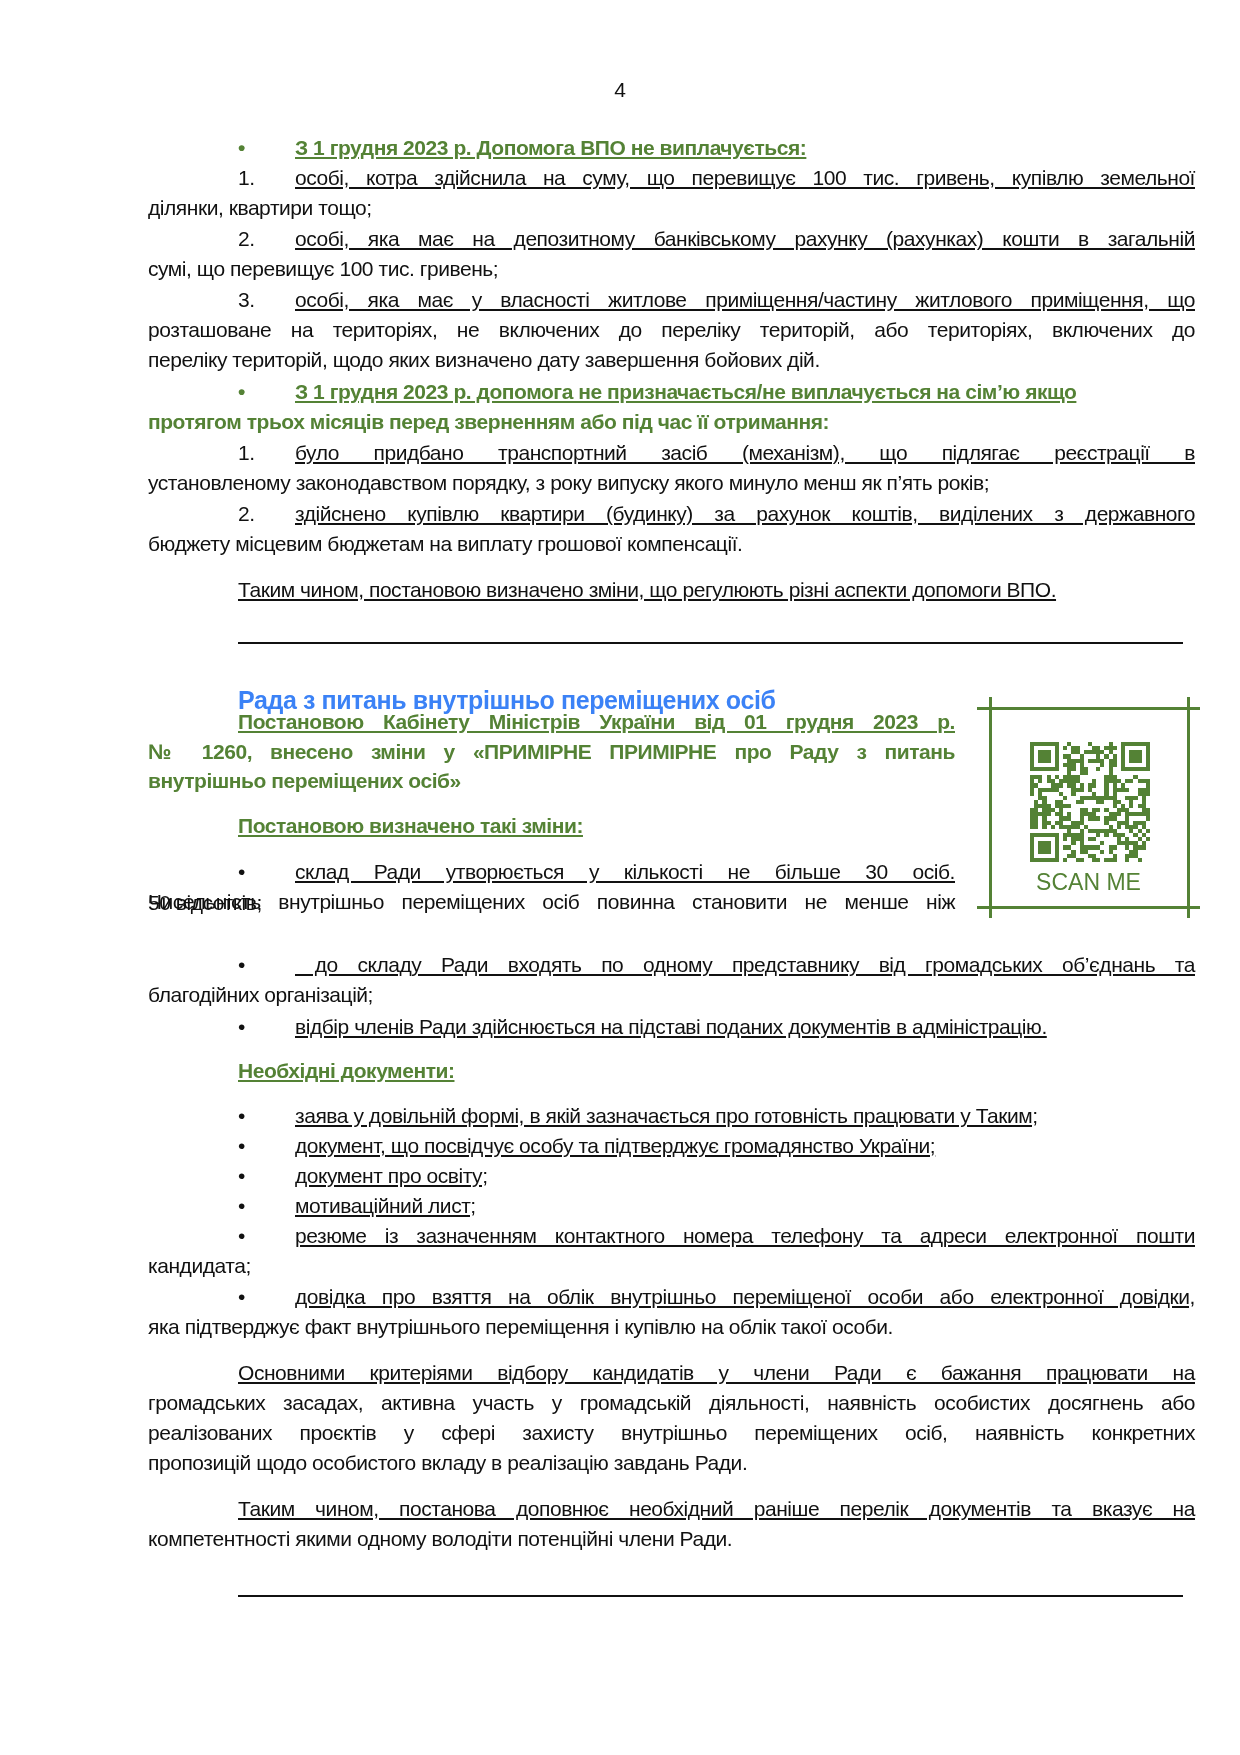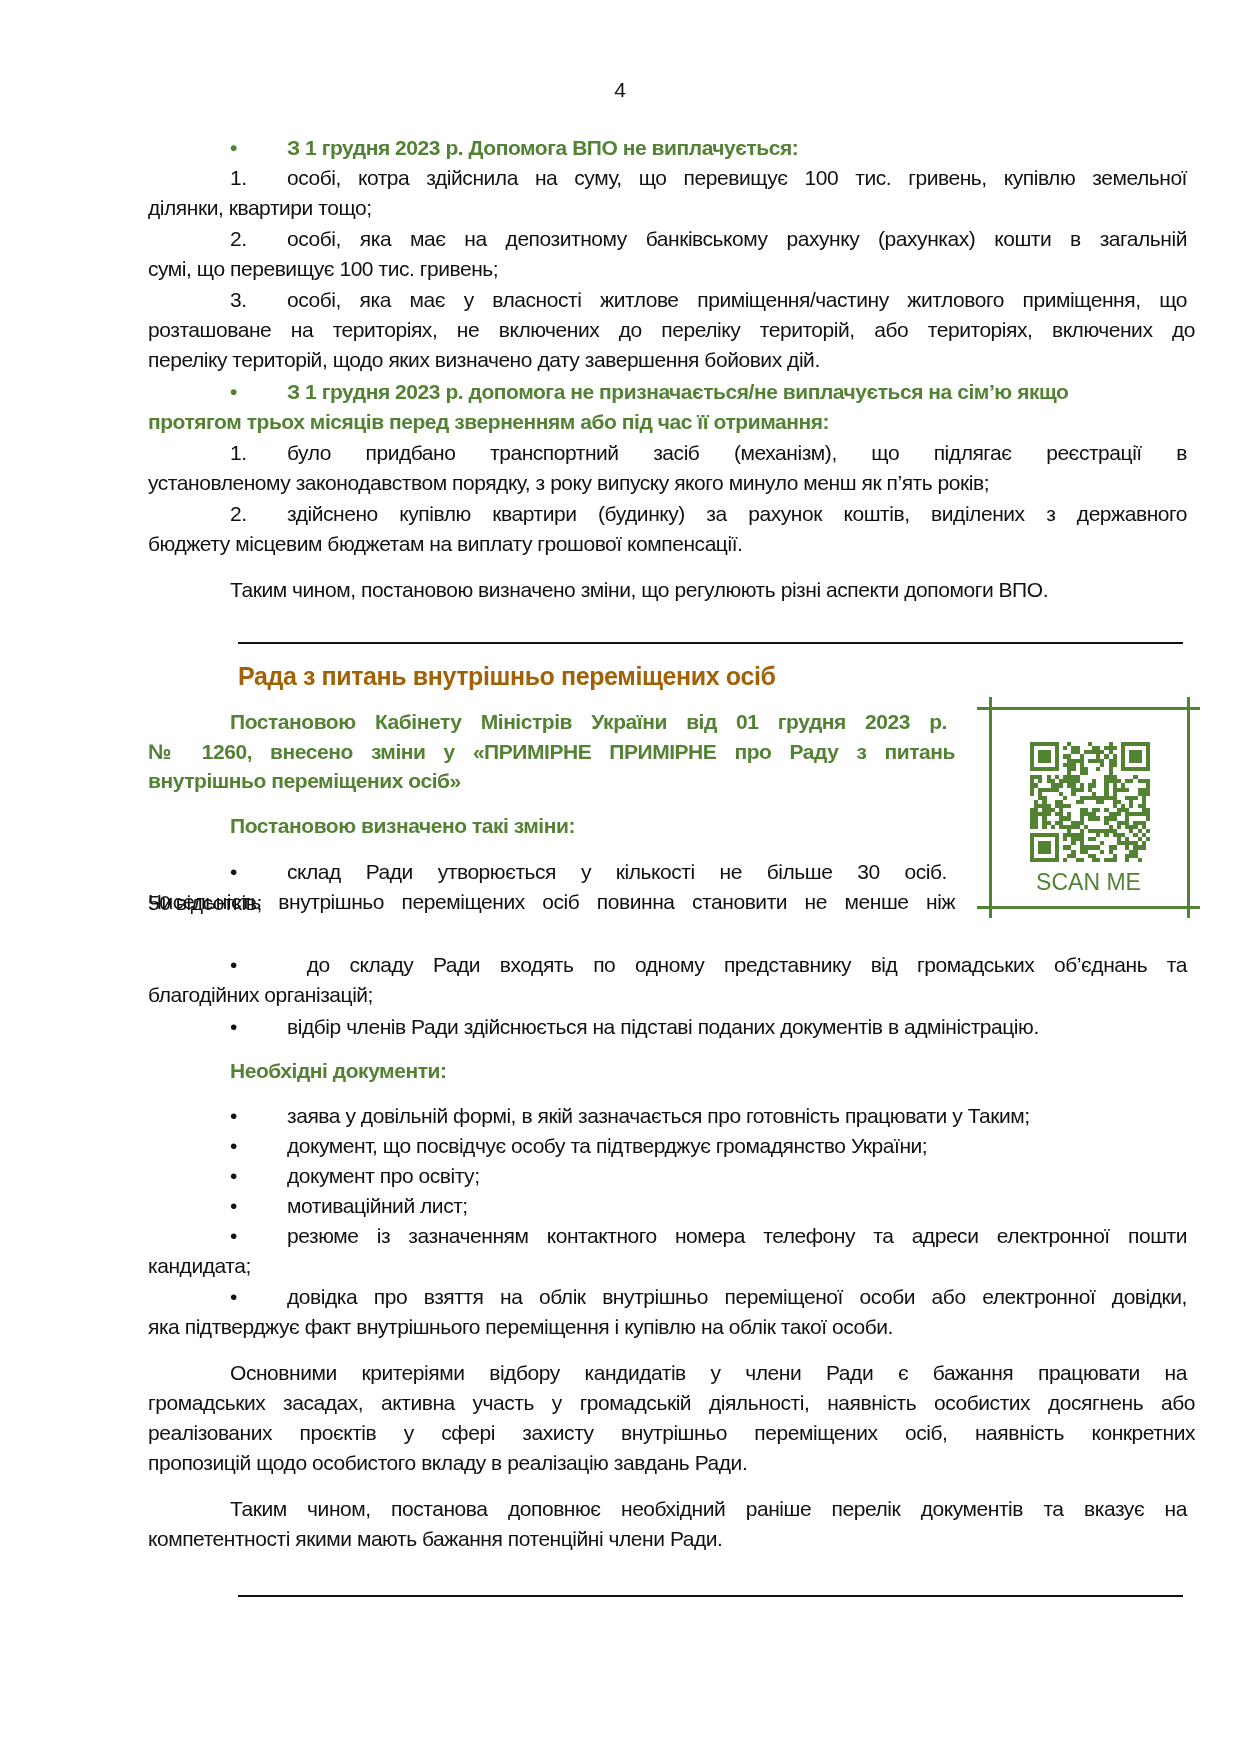--- a/index.html
+++ b/index.html
@@ -2,29 +2,29 @@
 <html><head>
 <meta charset="utf-8">
 <style>
   html, body { margin: 0; padding: 0; background: #ffffff; }
   body { width: 1240px; height: 1755px; position: relative; overflow: hidden;
          font-family: "Liberation Sans", "DejaVu Sans", sans-serif; color: #111; }
   .ln { position: absolute; left: 148px; width: 1047px; font-size: 21px; line-height: 30px;
         height: 30px; white-space: nowrap; letter-spacing: -0.45px; }
   .just { text-align: justify; text-align-last: justify; }
   .green { color: #548235; font-weight: bold; }
-  .ind { left: 230px; width: 957px; }
+  .ind { left: 238px; width: 957px; text-decoration: underline; }
   .mk { display: inline-block; width: 57px; }
   .narrow { width: 807px; }
   .narrow.ind { width: 717px; }
   .pg { position: absolute; top: 75px; left: 600px; width: 40px; text-align: center;
         font-size: 21px; line-height: 30px; }
   .sep { position: absolute; left: 238px; width: 945px; height: 0; border-top: 2px solid #111; }
   .heading { position: absolute; left: 238px; font-size: 25px; line-height: 34px; font-weight: bold;
-             color: #a16207; letter-spacing: -0.4px; white-space: nowrap; }
+             color: #3b82f6; letter-spacing: -0.4px; white-space: nowrap; margin-top: 24px; }
   .qrbox { position: absolute; left: 977px; top: 697px; width: 223px; height: 221px; }
   .qrbox .h { position: absolute; left: 0; width: 223px; height: 3px; background: #548235; }
   .qrbox .v { position: absolute; top: 0; width: 3px; height: 221px; background: #548235; }
   .qr { position: absolute; left: 53px; top: 45px; width: 120px; height: 120px; }
   .scan { position: absolute; left: 0; width: 223px; top: 171px; text-align: center;
           font-size: 23px; color: #548235; line-height: 28px; }
 </style>
 </head>
 <body>
 
@@ -82,21 +82,21 @@
 <div class="ln" style="top:1251px">кандидата;</div>
 <div class="ln ind just" style="top:1282px"><span class="mk">•</span><span>довідка про взяття на облік внутрішньо переміщеної особи або електронної довідки,</span></div>
 <div class="ln" style="top:1312px">яка підтверджує факт внутрішнього переміщення і купівлю на облік такої особи.</div>
 
 <div class="ln ind just" style="top:1358px">Основними критеріями відбору кандидатів у члени Ради є бажання працювати на</div>
 <div class="ln just" style="top:1388px">громадських засадах, активна участь у громадській діяльності, наявність особистих досягнень або</div>
 <div class="ln just" style="top:1418px">реалізованих проєктів у сфері захисту внутрішньо переміщених осіб, наявність конкретних</div>
 <div class="ln" style="top:1448px">пропозицій щодо особистого вкладу в реалізацію завдань Ради.</div>
 
 <div class="ln ind just" style="top:1494px">Таким чином, постанова доповнює необхідний раніше перелік документів та вказує на</div>
-<div class="ln" style="top:1524px">компетентності якими мають бажання потенційні члени Ради.</div>
+<div class="ln" style="top:1524px">компетентності якими одному володіти потенційні члени Ради.</div>
 
 <div class="sep" style="top:1595px"></div>
 
 <div class="qrbox">
   <div class="h" style="top:10px"></div>
   <div class="h" style="top:209px"></div>
   <div class="v" style="left:12px"></div>
   <div class="v" style="left:210px"></div>
   <svg class="qr" id="qr-svg" viewBox="0 0 29 29" shape-rendering="crispEdges">
       <rect x="9" y="0" width="1" height="1" fill="#548235"></rect>

